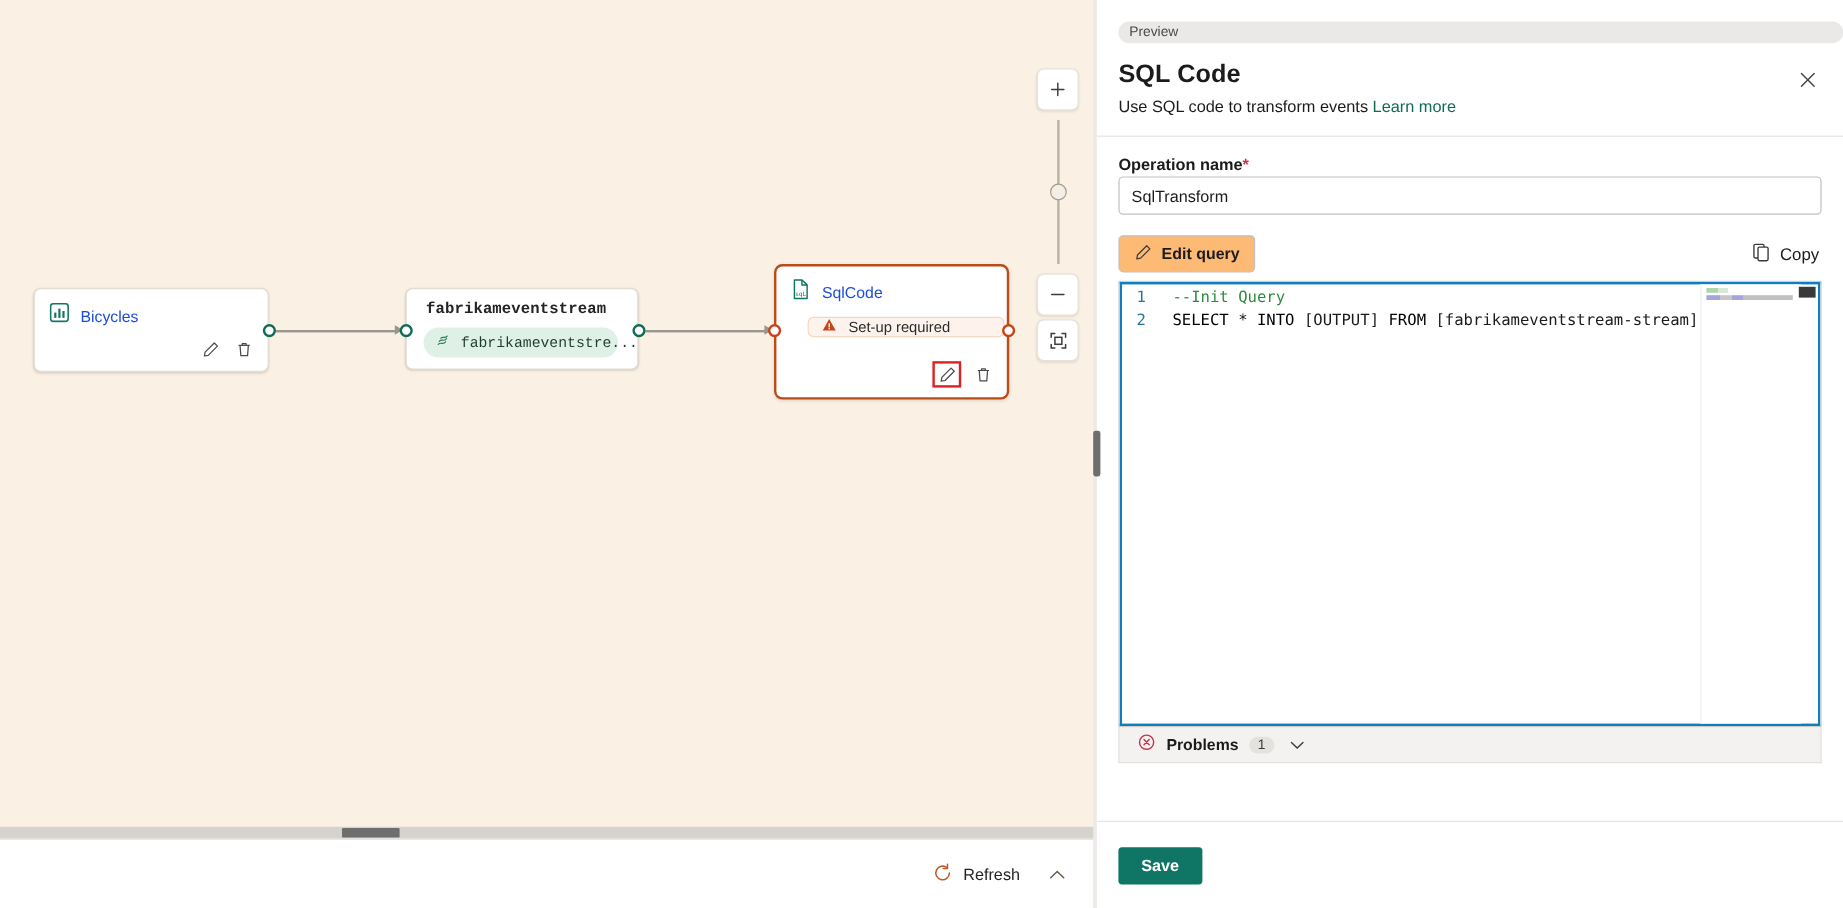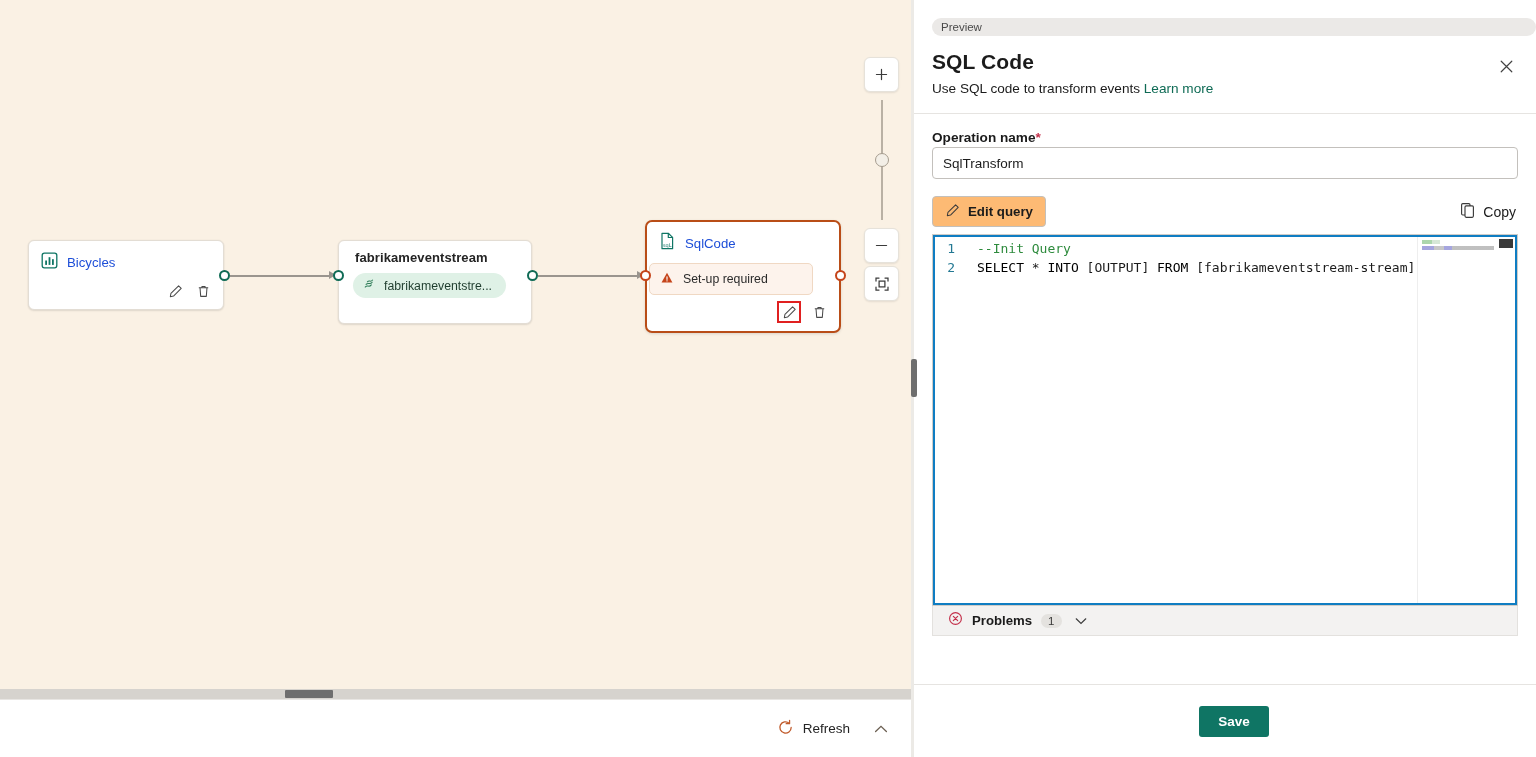--- a/index.html
+++ b/index.html
@@ -30,42 +30,42 @@
     position:absolute; right:10px; bottom:8px;
     display:flex; align-items:center; gap:8px;
   }
   .act{ width:20px;height:20px;display:flex;align-items:center;justify-content:center;cursor:pointer;}
   .act svg{ display:block; }
 
   
   #node-bicycles{ left:28px; top:240px; width:196px; height:70px; }
 
   
-  #node-eventstream{ left:338px; top:240px; width:194px; height:84px; }
+  #node-eventstream{ left:338px; top:240px; width:194px; height:68px;font-family:Liberation Mono, monospace; }
   #node-eventstream .es-title{
     font-size:13px; font-weight:bold; color:#242424;
     padding:9px 0 0 16px; letter-spacing:.1px;
   }
   .pill-green{
     margin:8px 0 0 14px; display:inline-flex; align-items:center; gap:7px;
     background:#dff1e6; border-radius:13px; height:25px; padding:0 14px 0 10px;
     font-size:12.3px; color:#1f3d2e; max-width:162px;
   }
 
   
   #node-sqlcode{
     left:645px; top:220px; width:196px; height:113px;
     border:2px solid #b94d17; border-radius:7px;
     box-shadow:0 1px 3px rgba(0,0,0,.12);
   }
   #node-sqlcode .node-head{ padding-top:10px; }
   .pill-warn{
-    margin:9px 0 0 2px; display:flex; align-items:center; gap:9px;
+    margin:9px 0 0 26px; display:flex; align-items:center; gap:9px;
     background:#fdf3ec; border:1px solid #f0d8c3; border-radius:5px;
-    height:32px; padding:0 10px; width:164px;
+    height:17px; padding:0 10px; width:164px;
     font-size:12.3px; color:#2b2b2b;
   }
   .pencil-sel{
     border:2px solid #e02020; background:#fff;
     width:24px;height:22px;display:flex;align-items:center;justify-content:center;
   }
 
   
   .port{
     position:absolute; width:11px; height:11px; border-radius:50%;
@@ -191,21 +191,21 @@
   #problems-label{ font-size:13.2px; font-weight:bold; color:#1b1b1b; }
   #problems-count{
     background:#e4e2df; color:#3b3b3b; font-size:11.5px; border-radius:9px; padding:1px 7px; min-width:18px; text-align:center;
   }
   #problems-chevron{ cursor:pointer; color:#3b3b3b; display:flex; align-items:center; margin-left:2px;}
 
   
   #panel-footer{
     position:absolute; left:0; bottom:0; width:622px; height:73px;
     border-top:1px solid #e6e4e1; background:#fff;
-    display:flex; align-items:center; padding-left:18px;justify-content:center;
+    display:flex; align-items:center; padding-left:18px;
   }
   #save-btn{
     background:#0f7564; color:#ffffff; border:none; border-radius:3px;
     height:31px; padding:0 19px; font-size:13.5px; font-weight:bold;
     font-family:"Liberation Sans", sans-serif; cursor:pointer;
   }
 </style>
 </head>
 <body>
 

